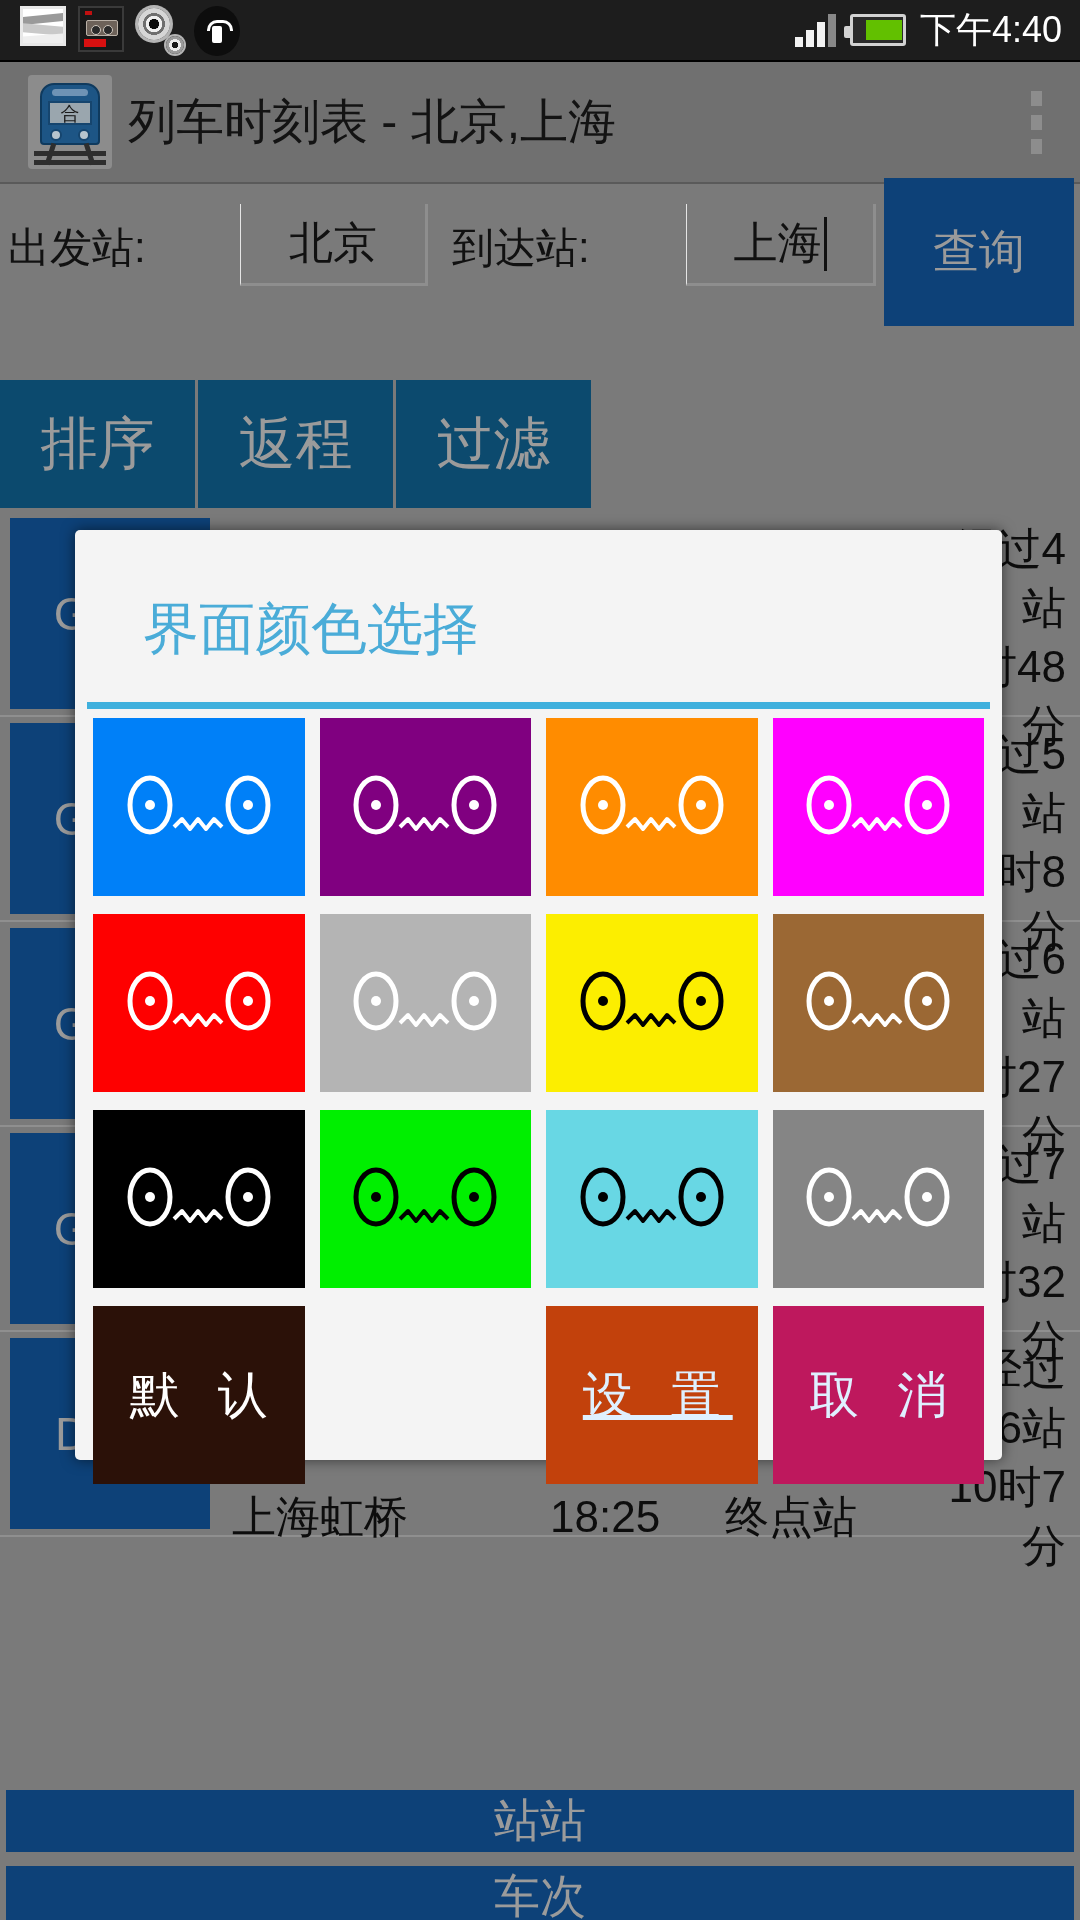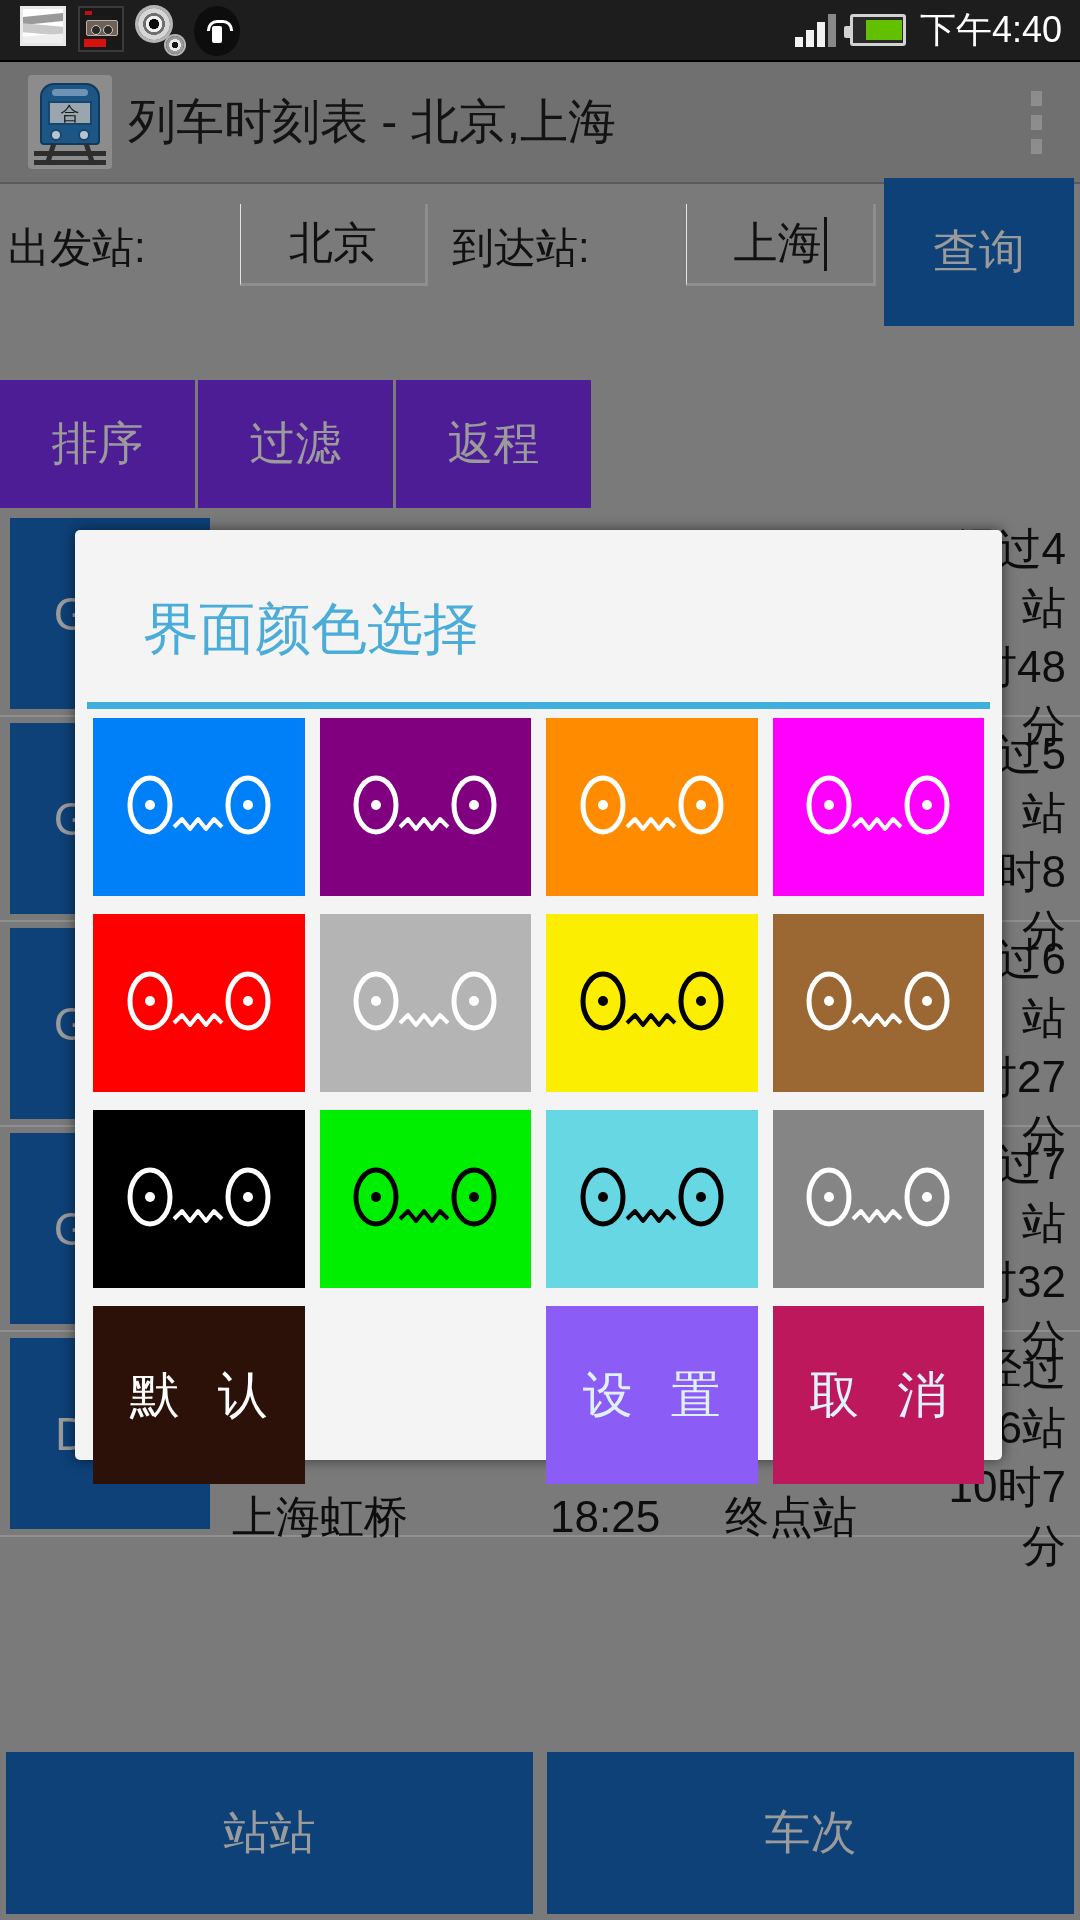--- a/index.html
+++ b/index.html
@@ -88,37 +88,37 @@
   .field .val { font-size:44px; color:#111; }
   .f-from { left:240px; top:20px; width:188px; }
   .f-to   { left:686px; top:20px; width:190px; }
   .caret { display:inline-block; width:3px; height:54px; background:#111; margin-left:2px; }
   .btn-query { position:absolute; left:884px; top:-6px; width:190px; height:148px;
                background:#0d4178; display:flex; align-items:center; justify-content:center;
                font-size:46px; color:#9a9a9a; }
 
   
   .toolrow { position:absolute; left:0; top:380px; width:1080px; height:128px; display:flex; gap:3px; }
-  .toolbtn { width:195px; height:128px; background:#4c1d95;
+  .toolbtn { width:195px; height:128px; background:#0c4a6e;
              display:flex; align-items:center; justify-content:center;
-             font-size:46px; color:#9b9b9b; }
+             font-size:57px; color:#9b9b9b; }
 
   
   .list { position:absolute; left:0; top:512px; width:1080px; height:1286px; }
   .trow { position:relative; height:205px; border-bottom:2px solid #8f8f8f; display:flex; }
   .tnum { width:200px; margin:6px 0 6px 10px; background:#0d4178;
           display:flex; align-items:center; justify-content:center;
           font-size:46px; color:#9b9b9b; }
   .tcells { flex:1; display:flex; flex-direction:column; justify-content:space-around; padding:8px 14px 8px 22px; }
   .tline { display:flex; align-items:center; font-size:44px; color:#0d0d0d; }
   .tline span { display:block; }
   .c-sta { width:270px; } .c-tim { width:175px;margin-left:48px; } .c-typ { width:210px; } .c-dur { text-align:right; flex:1; }
 
   
-  .bottomnav { position:absolute; left:0; bottom:0; width:1080px; height:168px; display:flex; gap:14px; padding:0 6px 6px 6px;}
+  .bottomnav { position:absolute; left:0; bottom:0; width:1080px; height:130px; display:flex; gap:14px; padding:0 6px 6px 6px;flex-direction:column;}
   .navbtn { flex:1; background:#0d4178; display:flex; align-items:center; justify-content:center;
             font-size:46px; color:#9b9b9b; }
 
   
   .scrim { position:absolute; left:0; top:0; width:1080px; height:1920px; background:transparent; }
   .dialog { position:absolute; left:75px; top:530px; width:927px; height:930px;
             background:#f4f4f4; border-radius:5px; box-shadow:0 0 14px rgba(0,0,0,.55); }
   .dlg-title { font-size:56px; color:#4aacd8; padding:62px 0 0 68px; }
   .dlg-rule { position:absolute; left:12px; top:172px; width:903px; height:7px; background:#3fb0dd; }
   .swatch-grid { position:absolute; left:14px; top:188px; width:899px;
@@ -206,22 +206,22 @@
     <div class="lbl-to">到达站:</div>
     <div class="field f-to">
       <span class="val">上海</span>
         <span class="caret"></span>
     </div>
     <div class="btn-query">查询</div>
   </div>
 
   <div class="toolrow">
     <div class="toolbtn">排序</div>
+    <div class="toolbtn">返程</div>
     <div class="toolbtn">过滤</div>
-    <div class="toolbtn">返程</div>
   </div>
 
   <div class="list">
 
     <div class="trow">
       <div class="tnum">G101</div>
       <div class="tcells">
         <div class="tline">
           <span class="c-sta">北京南</span>
           <span class="c-tim">始发站</span>
@@ -424,18 +424,18 @@
           <svg width="150" height="72" viewBox="0 0 150 72">
             <ellipse cx="26" cy="34" rx="20" ry="27" fill="none" stroke="#ffffff" stroke-width="5"></ellipse>
             <circle cx="26" cy="34" r="5" fill="#ffffff"></circle>
             <ellipse cx="124" cy="34" rx="20" ry="27" fill="none" stroke="#ffffff" stroke-width="5"></ellipse>
             <circle cx="124" cy="34" r="5" fill="#ffffff"></circle>
             <path d="M50 56 L58 48 L66 58 L74 48 L82 58 L90 48 L98 56" fill="none" stroke="#ffffff" stroke-width="4" stroke-linejoin="round"></path>
           </svg>
         </div>
         <div class="abtn def" style="background: rgb(43, 17, 8); color: rgb(255, 255, 255);">默 认</div>
         <div class="spacer"></div>
-        <div class="abtn set" style="background: #8b5cf6; color: rgb(223, 240, 255);">设 置</div>
+        <div class="abtn set" style="background: #c2410c; color: rgb(223, 240, 255); text-decoration: underline;">设 置</div>
         <div class="abtn cancel" style="background: #be185d; color: rgb(223, 240, 255);">取 消</div>
       </div>
   </div>
 
 </div>
 
 </body></html>

